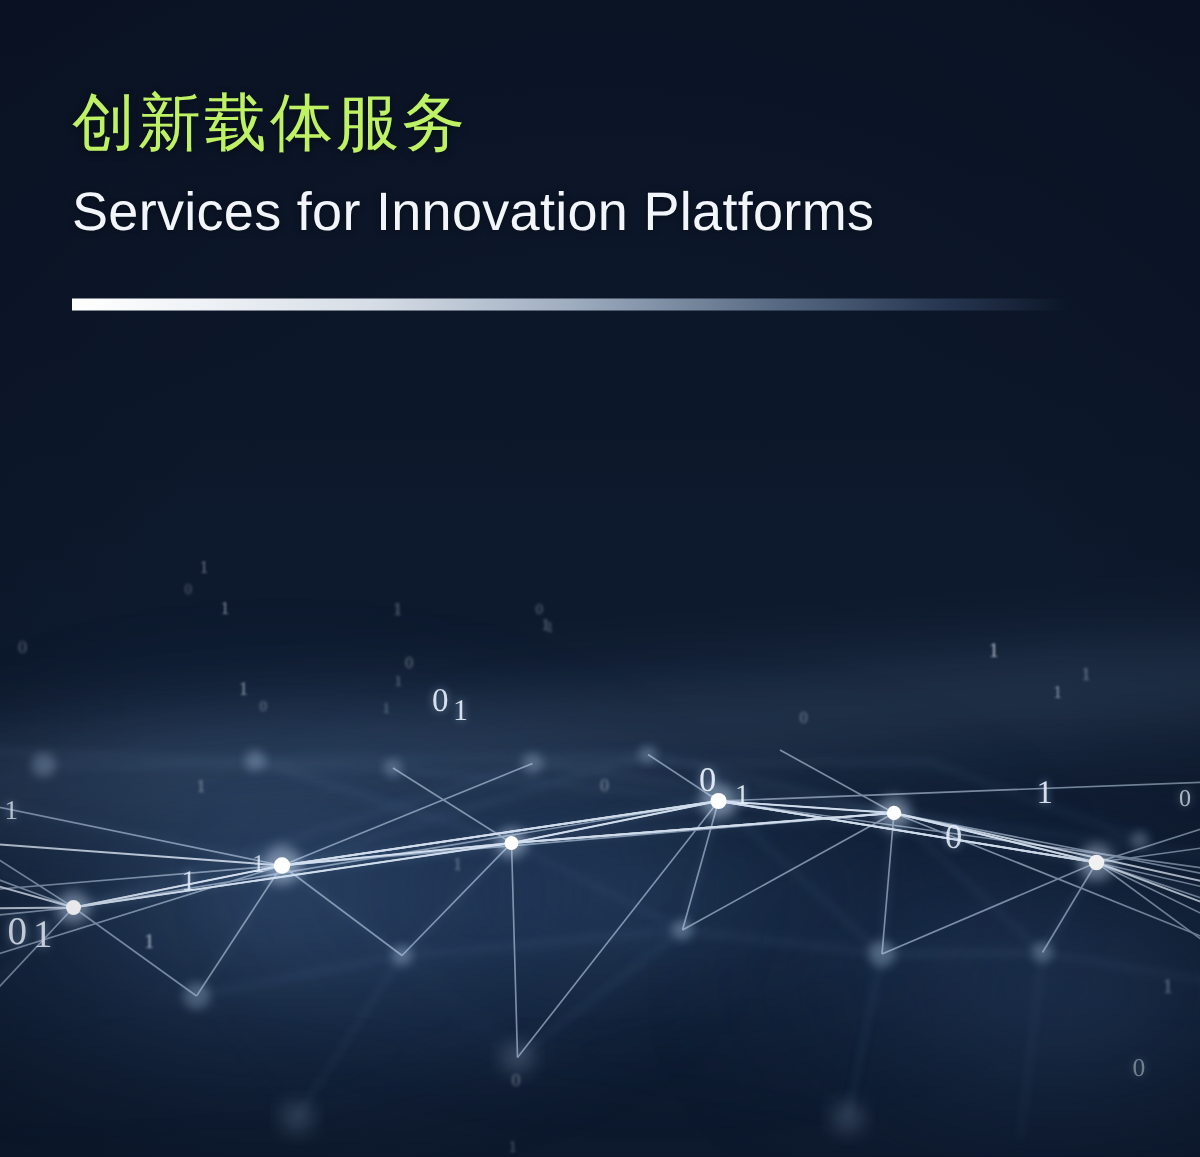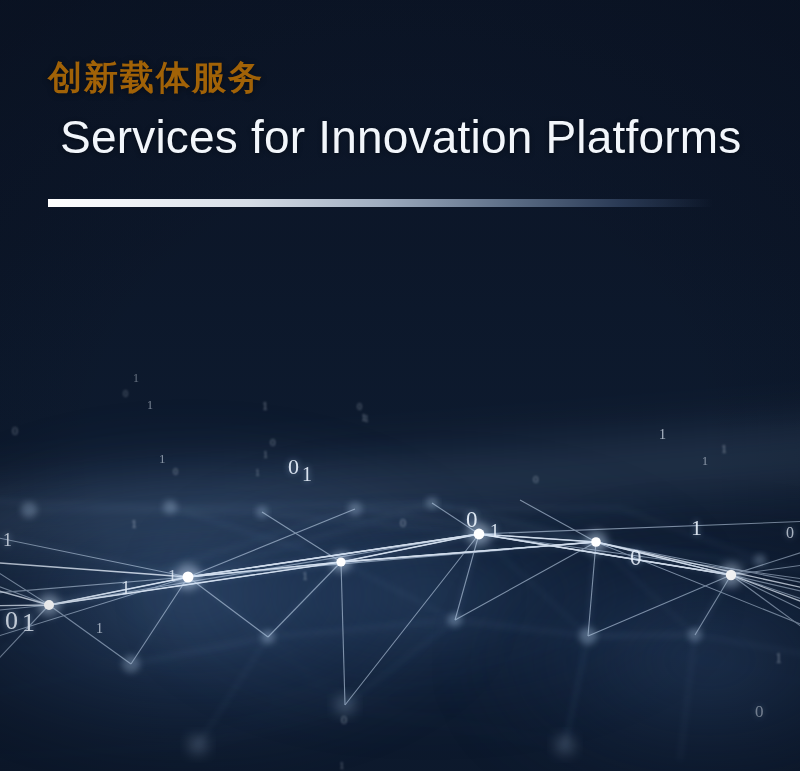--- a/index.html
+++ b/index.html
@@ -102,35 +102,35 @@
   }
 
   
   .title-block {
     position: absolute;
     left: 48px;
     top: 58px;
     width: 700px;
   }
   .title-cn {
-    color: #a16207;
-    font-size: 34px;
-    font-weight: 700;
+    color: #bef264;
+    font-size: 42px;
+    font-weight: 400;
     letter-spacing: 2px;
     line-height: 1.12;
     margin: 0;
     text-shadow: 0 1px 6px rgba(0,0,0,0.45);
   }
   .title-en {
     color: #f2f6fb;
-    font-size: 46px;
+    font-size: 36px;
     font-weight: 300;
     letter-spacing: 0.2px;
     line-height: 1.1;
-    margin: 16px 0 0 12px;
+    margin: 16px 0 0 0;
     text-shadow: 0 1px 5px rgba(0,0,0,0.40);
   }
   .divider {
     position: absolute;
     left: 48px;
     top: 199px;
     width: 665px;
     height: 8px;
     background: linear-gradient(90deg,
       #ffffff 0%,

